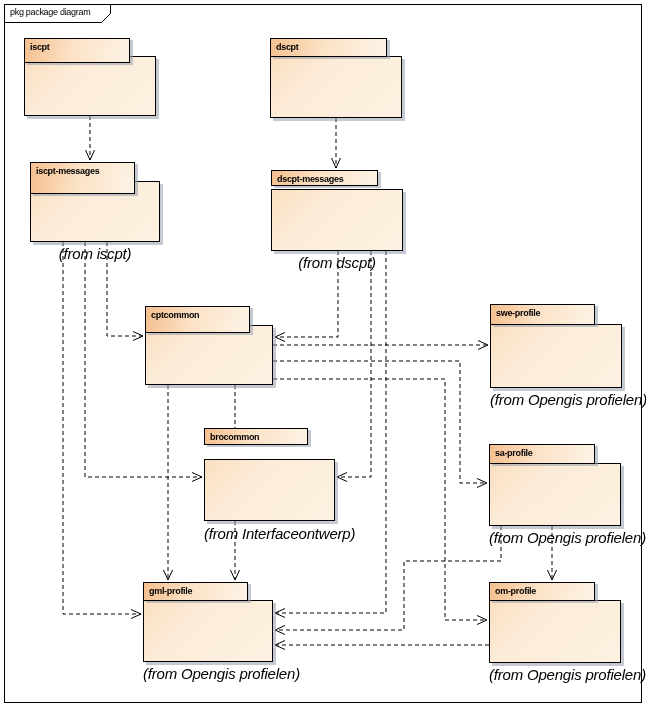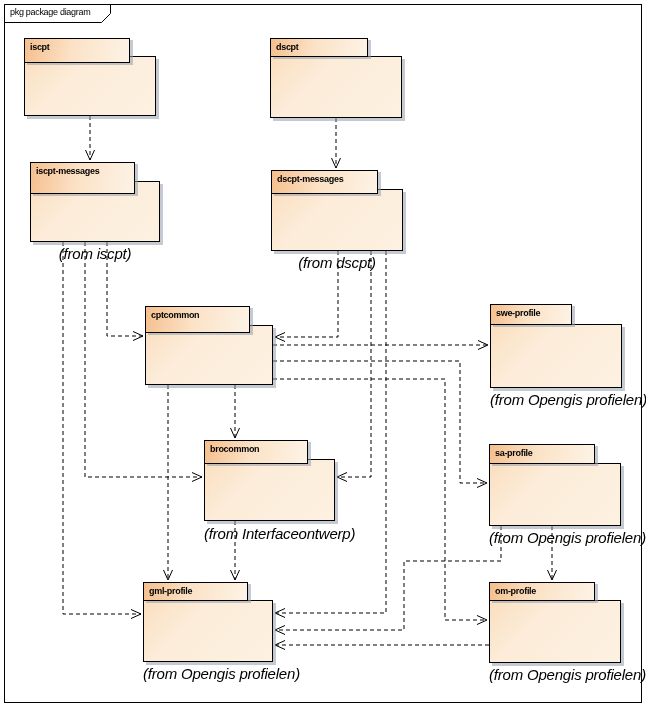--- a/index.html
+++ b/index.html
@@ -59,59 +59,59 @@
 
   <div class="pkg">
     <div class="pkg-body" style="left:24px;top:56px;width:132px;height:60px;"></div>
     <div class="pkg-tab" style="left:24px;top:38px;width:106px;height:25px;">
       <span>iscpt</span>
     </div>
   </div>
 
   <div class="pkg">
     <div class="pkg-body" style="left:270px;top:56px;width:132px;height:62px;"></div>
-    <div class="pkg-tab" style="left:270px;top:38px;width:98px;height:19px;">
+    <div class="pkg-tab" style="left:270px;top:38px;width:117px;height:19px;">
       <span>dscpt</span>
     </div>
   </div>
 
   <div class="pkg">
     <div class="pkg-body" style="left:30px;top:181px;width:130px;height:61px;"></div>
     <div class="pkg-tab" style="left:30px;top:162px;width:105px;height:32px;">
       <span>iscpt-messages</span>
     </div>
     <div class="from-label" style="left:30px;top:245px;width:130px;">(from iscpt)</div>
   </div>
 
   <div class="pkg">
     <div class="pkg-body" style="left:271px;top:189px;width:132px;height:62px;"></div>
-    <div class="pkg-tab" style="left:271px;top:170px;width:107px;height:24px;">
+    <div class="pkg-tab" style="left:271px;top:170px;width:107px;height:16px;">
       <span>dscpt-messages</span>
     </div>
     <div class="from-label" style="left:271px;top:254px;width:132px;">(from dscpt)</div>
   </div>
 
   <div class="pkg">
     <div class="pkg-body" style="left:145px;top:325px;width:128px;height:60px;"></div>
     <div class="pkg-tab" style="left:145px;top:306px;width:105px;height:27px;">
       <span>cptcommon</span>
     </div>
   </div>
 
   <div class="pkg">
     <div class="pkg-body" style="left:204px;top:459px;width:131px;height:62px;"></div>
-    <div class="pkg-tab" style="left:204px;top:440px;width:104px;height:24px;">
+    <div class="pkg-tab" style="left:204px;top:428px;width:104px;height:17px;">
       <span>brocommon</span>
     </div>
     <div class="from-label" style="left:204px;top:525px;width:131px;">(from Interfaceontwerp)</div>
   </div>
 
   <div class="pkg">
     <div class="pkg-body" style="left:490px;top:324px;width:132px;height:64px;"></div>
-    <div class="pkg-tab" style="left:490px;top:304px;width:82px;height:21px;">
+    <div class="pkg-tab" style="left:490px;top:304px;width:105px;height:21px;">
       <span>swe-profile</span>
     </div>
     <div class="from-label" style="left:490px;top:391px;width:132px;">(from Opengis profielen)</div>
   </div>
 
   <div class="pkg">
     <div class="pkg-body" style="left:489px;top:463px;width:132px;height:63px;"></div>
     <div class="pkg-tab" style="left:489px;top:444px;width:106px;height:20px;">
       <span>sa-profile</span>
     </div>

